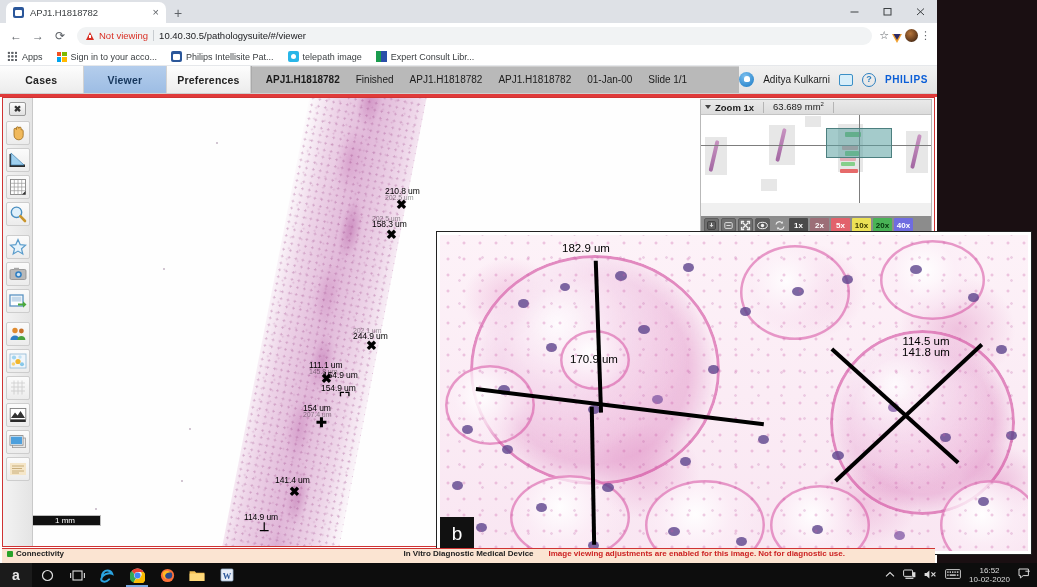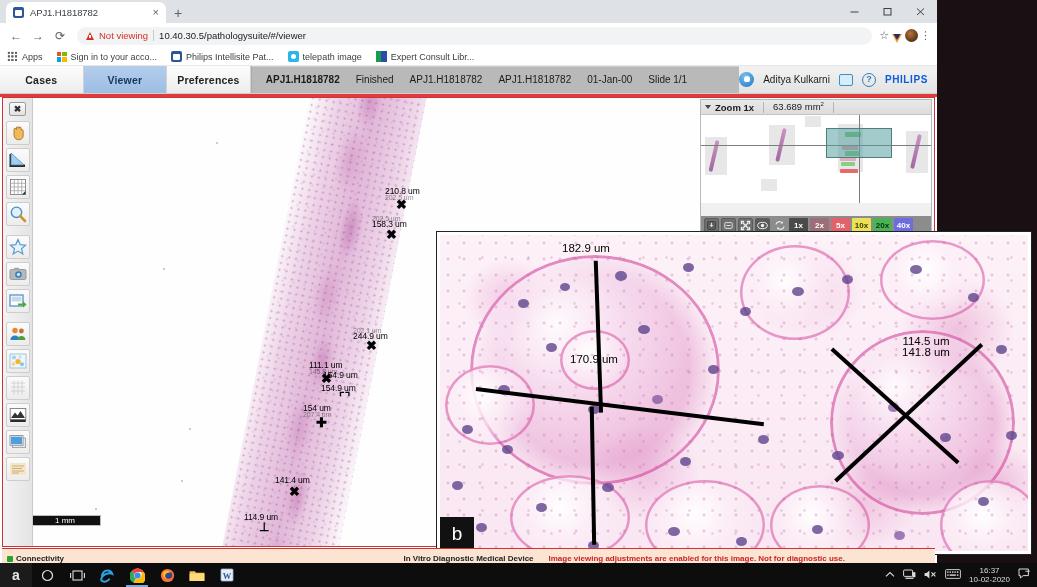--- a/index.html
+++ b/index.html
@@ -318,21 +318,21 @@
     position:absolute; left:0; bottom:0; width:34px; height:34px;
     background:#111; color:#fff; font-size:19px;
     display:flex; align-items:center; justify-content:center;
     font-family:"Liberation Sans", sans-serif;
   }
 
   
   .vstatus {
     position:absolute; left:2px; right:2px; bottom:0; height:15px;
     background:#fbe4d2; border-top:1px solid #cf3333;
-    display:flex; align-items:flex-end; font-size:8px; color:#222;
+    display:flex; align-items:flex-start; font-size:8px; color:#222;
     z-index: 40;
   }
   .vstatus .conn { display:flex; align-items:center; gap:3px; padding-left:5px; font-weight:bold; }
   .conn-dot { width:6px;height:6px; background:#2aa32a; border-radius:1px; }
   .vstatus .mid { position:absolute; left:0; right:0; text-align:center; font-weight:bold; }
   .vstatus .warnmsg { margin-left:auto; color:#c22; font-weight:bold; padding-right:90px; }
 
   
   .taskbar {
     position:absolute; left:0; bottom:0; width:1037px; height:24px;
@@ -894,21 +894,21 @@
               <rect x="7" y="2.4" width="1.4" height="1.4"></rect>
               <rect x="9.4" y="2.4" width="1.4" height="1.4"></rect>
               <rect x="11.8" y="2.4" width="1.6" height="1.4"></rect>
               <rect x="2.2" y="5.4" width="1.4" height="1.4"></rect>
               <rect x="4.6" y="5.4" width="6.2" height="1.4"></rect>
               <rect x="11.8" y="5.4" width="1.6" height="1.4"></rect>
             </g>
           </svg>
       </span>
       <span class="tb-clock">
-        <span>16:37</span><br>
+        <span>16:52</span><br>
         <span>10-02-2020</span>
       </span>
       <span>
         <svg width="13" height="12" viewBox="0 0 13 12">
             <path d="M1 1h9.4v6.6H5.2L2.4 10V7.6H1z" fill="none" stroke="#dcdcdc" stroke-width="1"></path>
             <line x1="7.4" y1="3.2" x2="11.8" y2="3.2" stroke="#dcdcdc" stroke-width="1"></line>
           </svg>
       </span>
     </span>
   </div>

